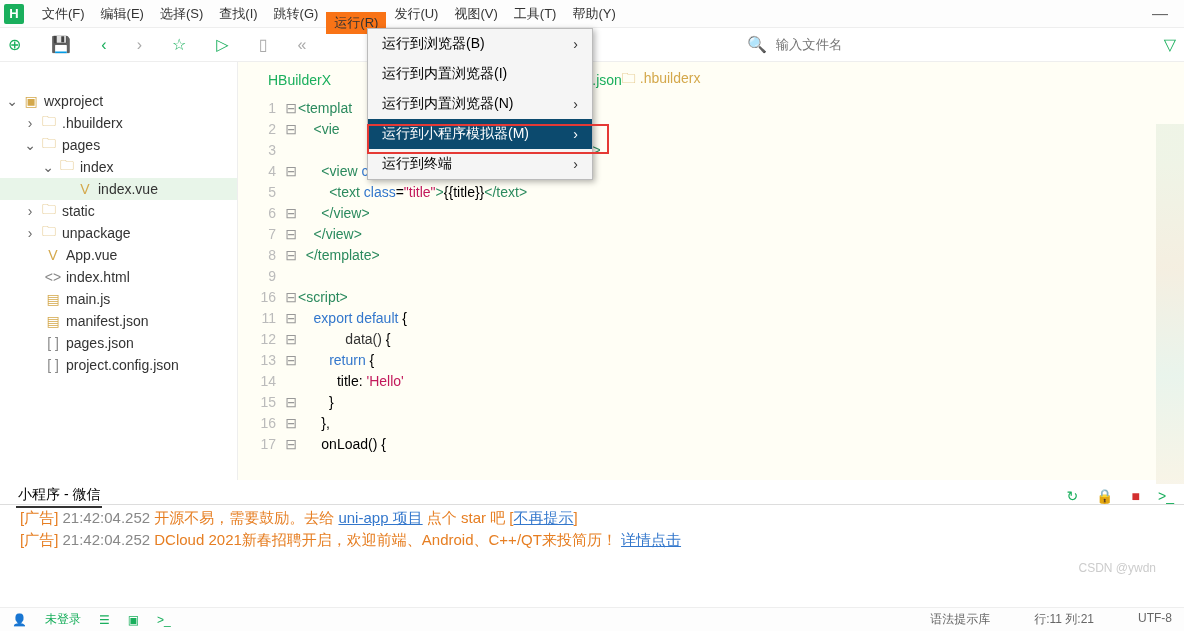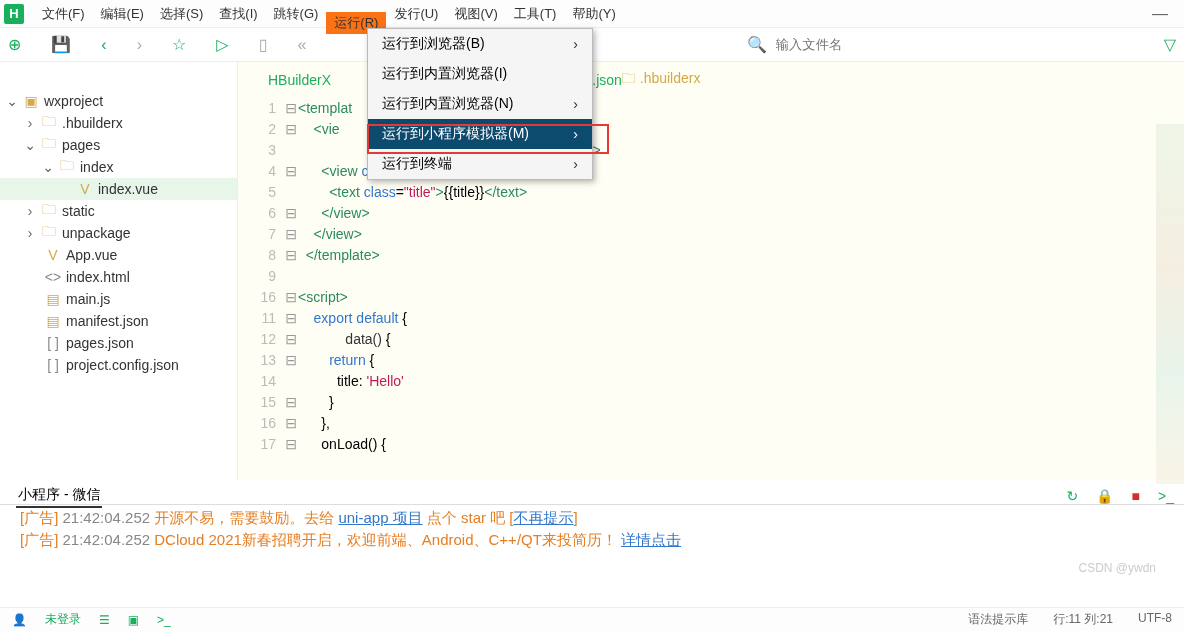--- a/index.html
+++ b/index.html
@@ -51,21 +51,21 @@
 .console-tab span{border-bottom:2px solid #333;padding:4px 2px;font-size:14px;}
 .console-toolbar{position:absolute;right:10px;top:488px;display:flex;gap:18px;}
 .console-toolbar span{color:#1aaf5d;font-size:14px;cursor:pointer;}
 .console-toolbar .red{color:#d32f2f;}
 .console{padding:2px 20px;font-family:Consolas,monospace;font-size:15px;line-height:22px;background:#fff;border-top:1px solid #ddd;}
 .c-or{color:#e67e22;}
 .c-gr{color:#888;}
 .c-link{color:#3377cc;text-decoration:underline;}
 .statusbar{position:absolute;bottom:0;left:0;right:0;height:24px;background:#fdfdfd;border-top:1px solid #eee;display:flex;align-items:center;padding:0 12px;gap:18px;font-size:12px;color:#666;}
 .statusbar .green{color:#1aaf5d;}
-.statusbar .right{margin-left:auto;display:flex;gap:25px;}
+.statusbar .right{margin-left:auto;display:flex;gap:44px;}
 .watermark{position:absolute;right:28px;bottom:56px;color:#ccc;font-size:12px;}
 </style>
 </head>
 <body>
 
 <div class="menubar">
   <div class="logo-h">H</div>
   <span class="menu-item">文件(F)</span>
   <span class="menu-item">编辑(E)</span>
   <span class="menu-item">选择(S)</span>

